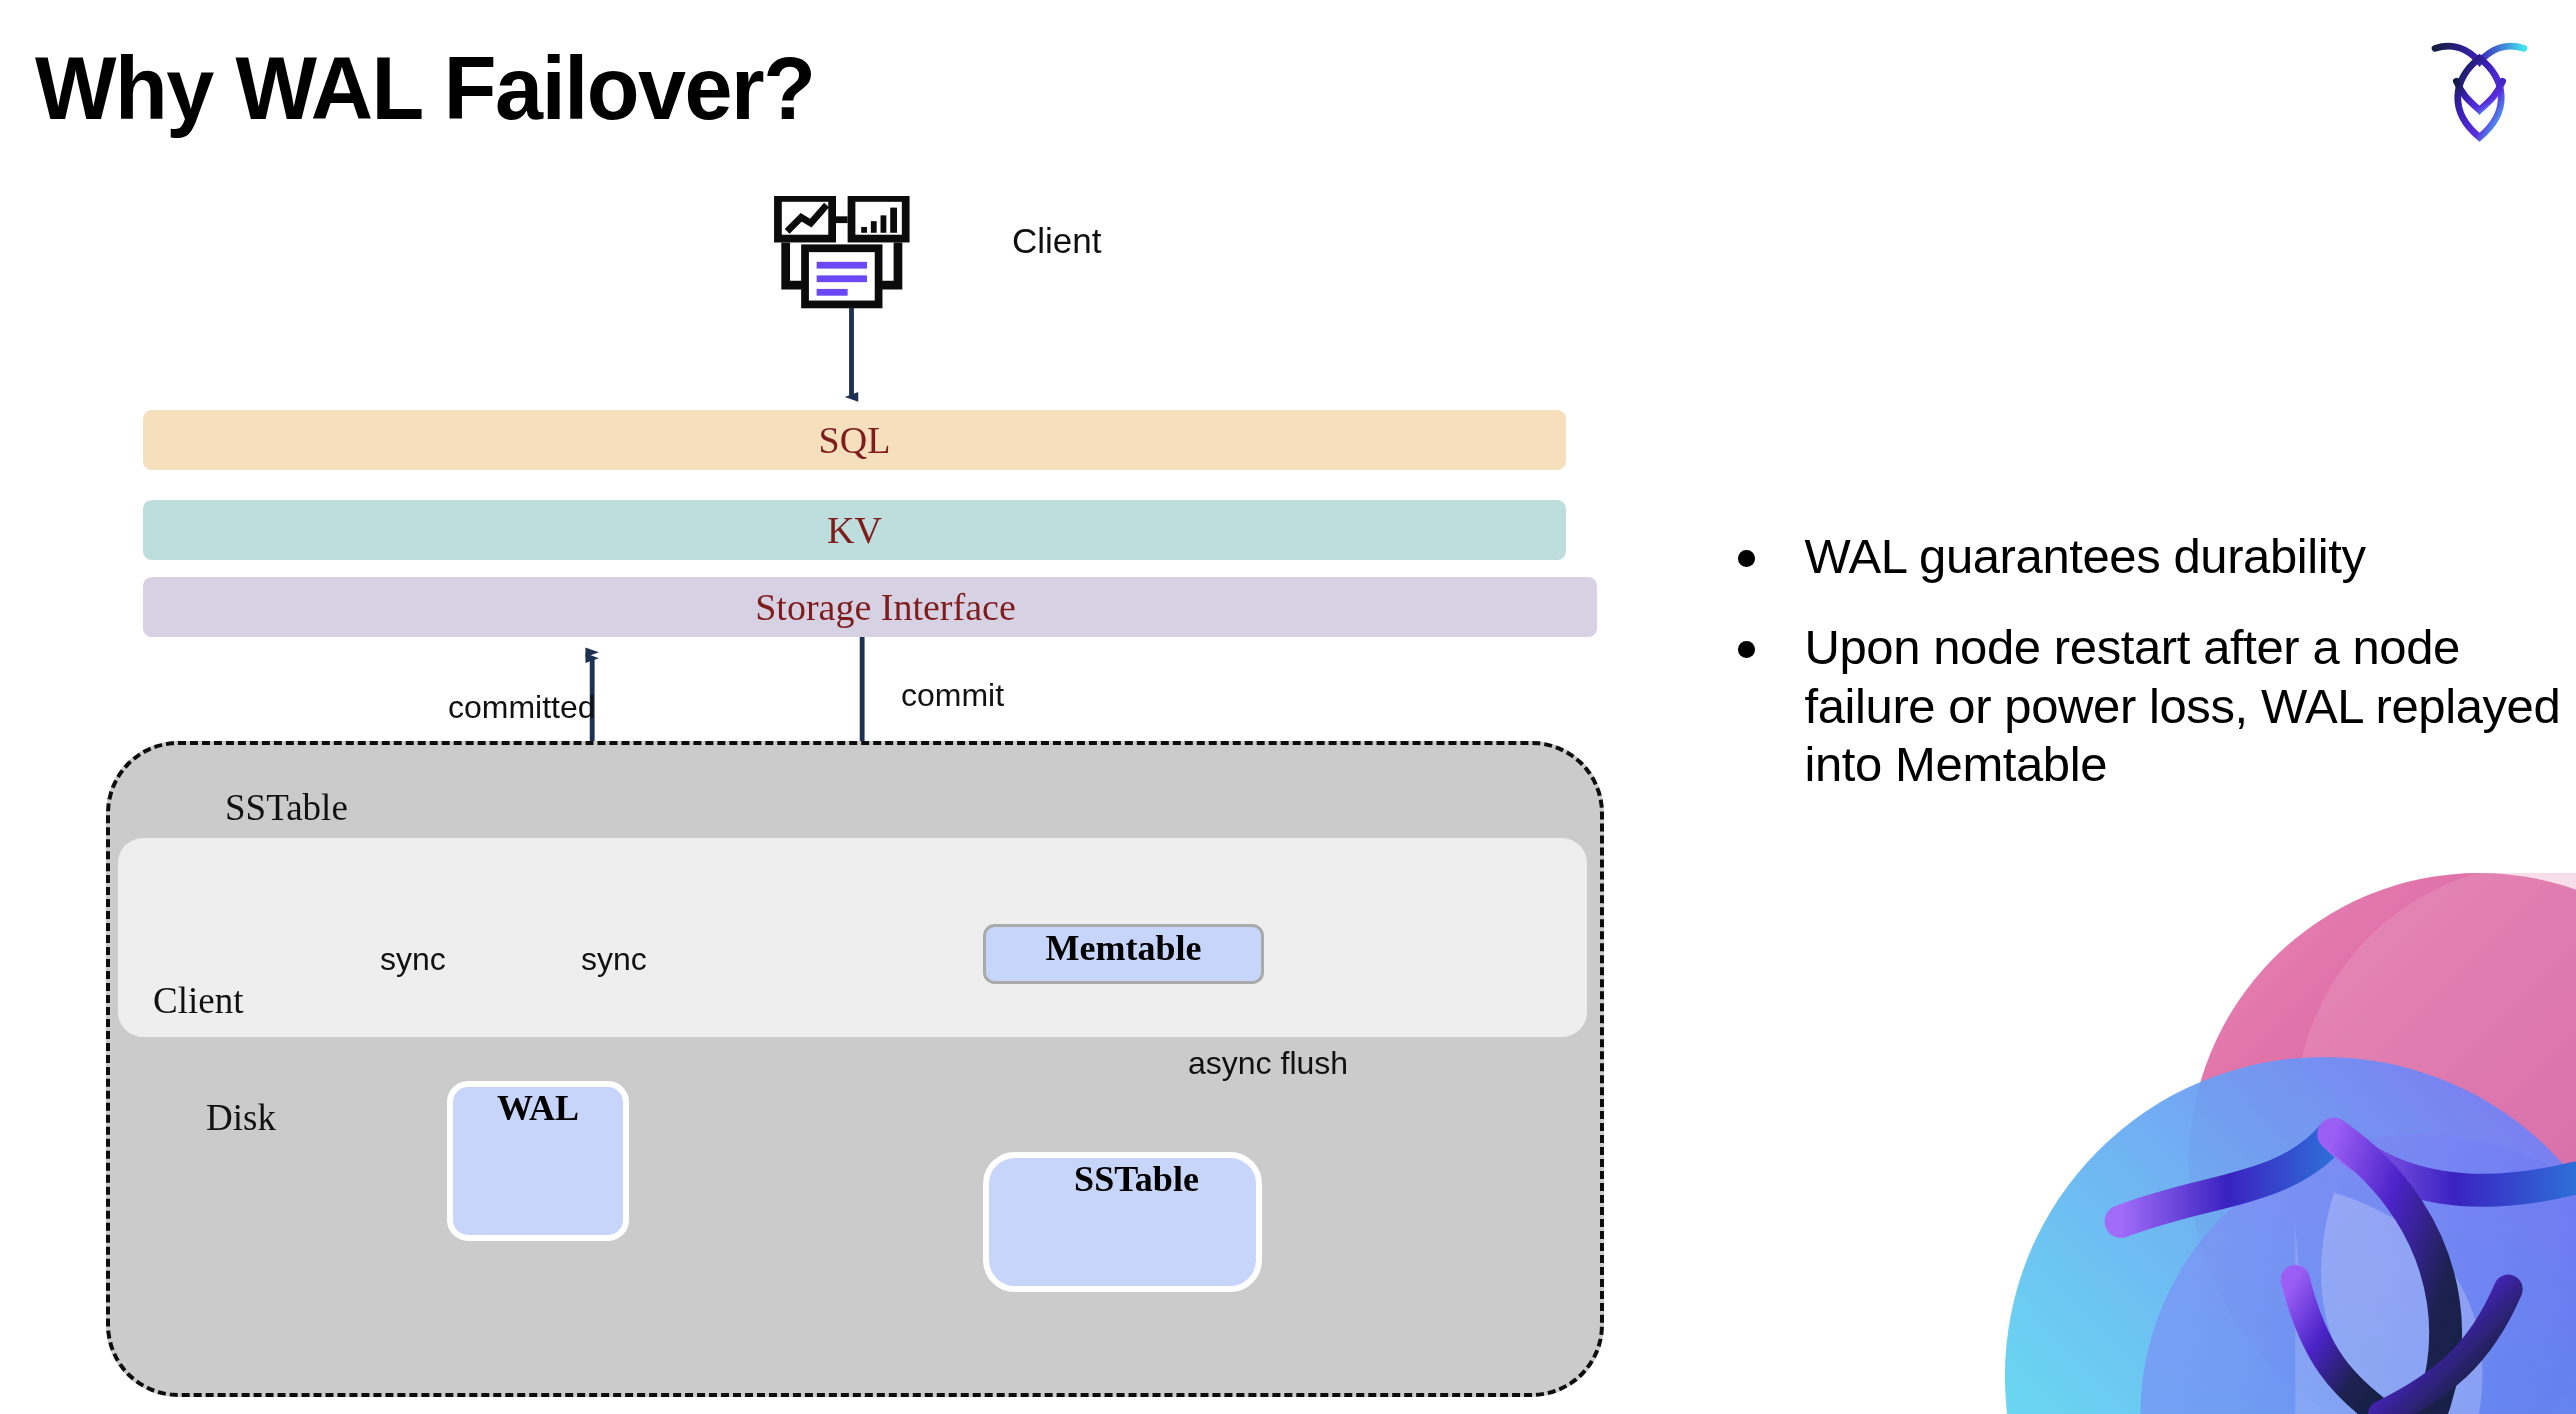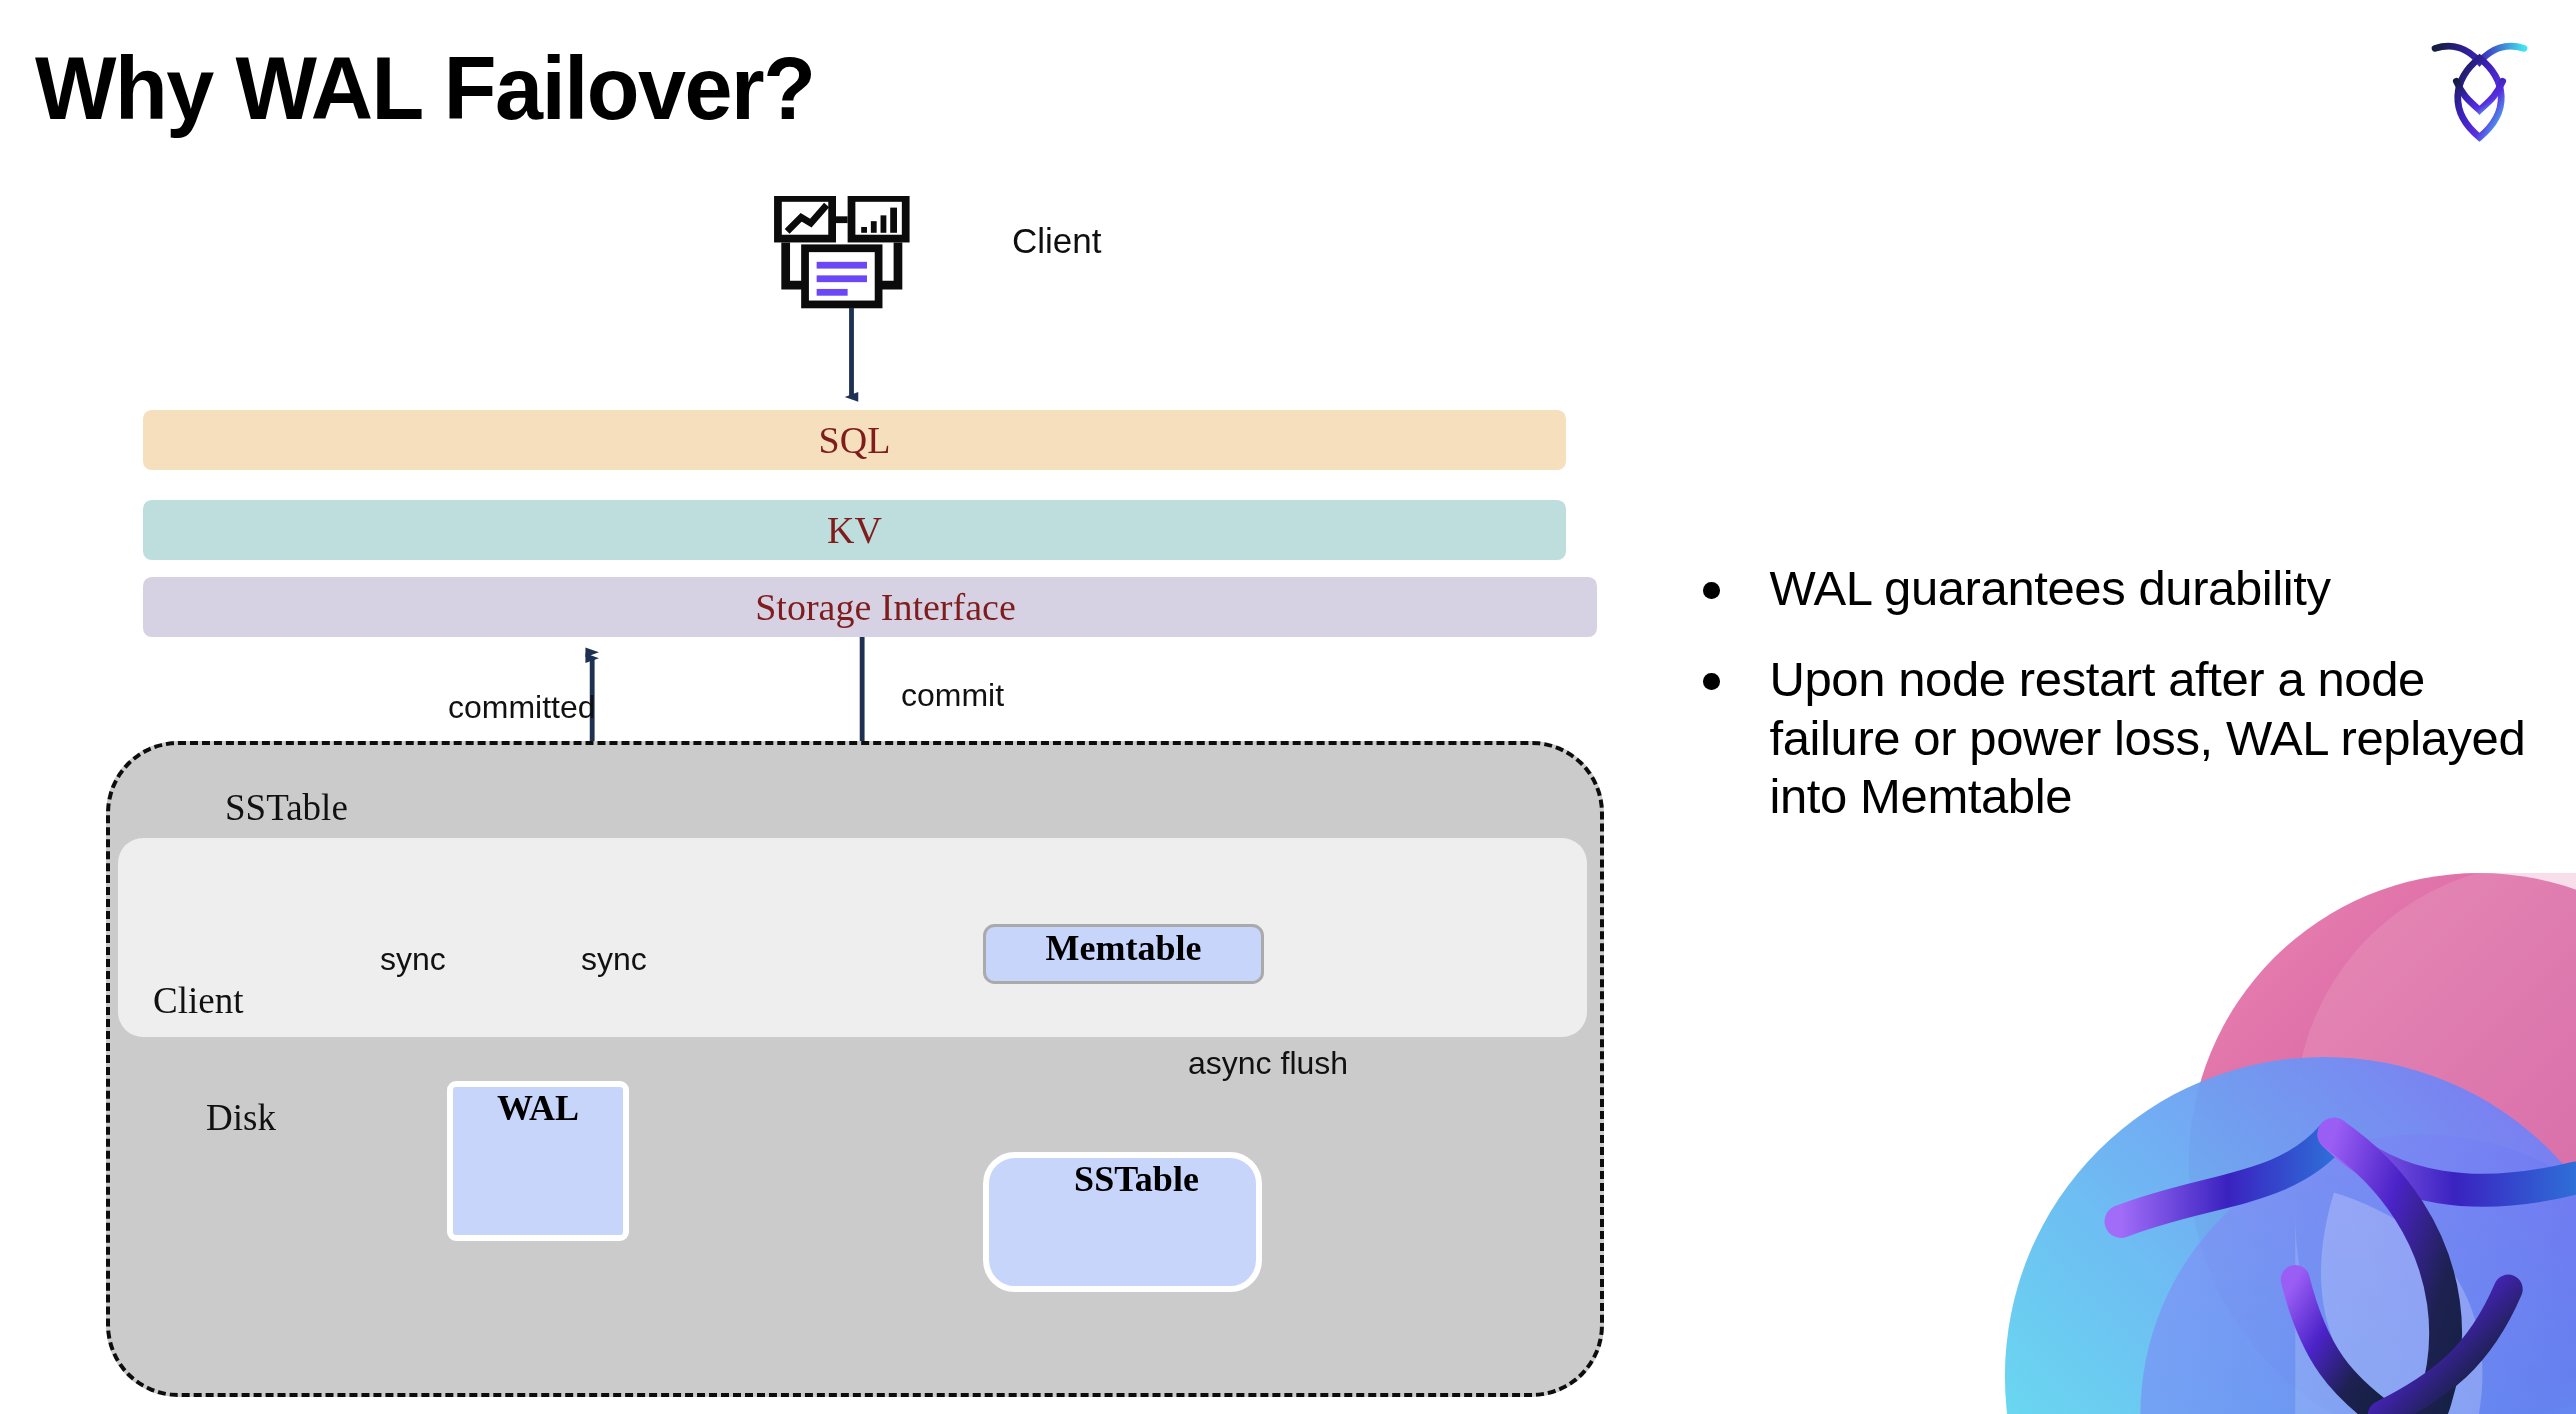--- a/index.html
+++ b/index.html
@@ -162,21 +162,21 @@
     border: 3.9px solid #aaaaaa;
     border-radius: 11.6px;
     font-size: 36px;
   }
   #box-wal {
     left: 447px;
     top: 1081px;
     width: 182px;
     height: 160px;
     border: 6.8px solid #ffffff;
-    border-radius: 9px;
+    border-radius: 21px;
     font-size: 36px;
   }
   #box-sstable {
     left: 983px;
     top: 1152px;
     width: 279px;
     height: 140px;
     border: 6.8px solid #ffffff;
     border-radius: 32px;
     font-size: 36px;
@@ -193,24 +193,23 @@
   }
   #label-committed { left: 406px; top: 689px; margin-left: 42px; }
   #label-commit    { left: 901px; top: 677px; }
   #label-sync-a    { left: 380px; top: 941px; }
   #label-sync-b    { left: 581px; top: 941px; }
   #label-asyncflush{ left: 1188px; top: 1045px; }
 
   
   #bullets {
     position: absolute;
-    left: 1703px;
+    left: 1738px;
     top: 527px;
     width: 823px;
-    margin-top: 32px;
   }
   .bullet-row {
     display: flex;
     align-items: flex-start;
     margin-bottom: 33px;
   }
   .bullet-dot {
     flex: 0 0 auto;
     width: 16.5px;
     height: 16.5px;

